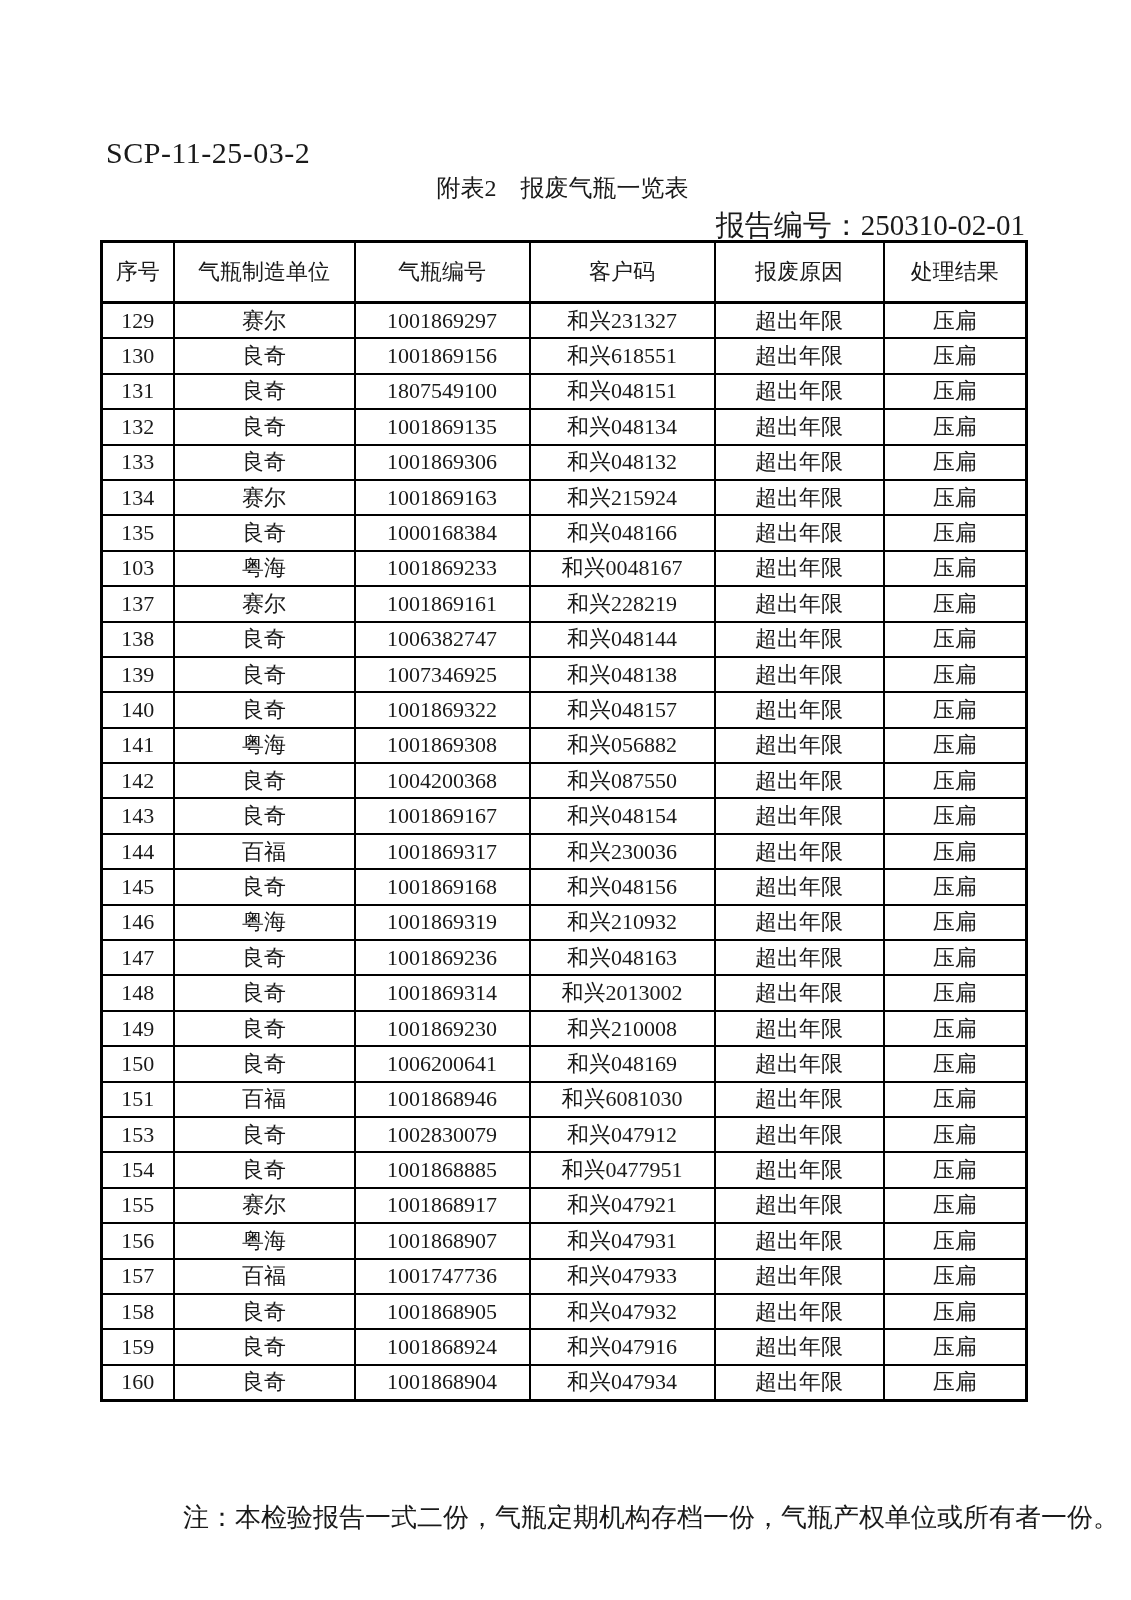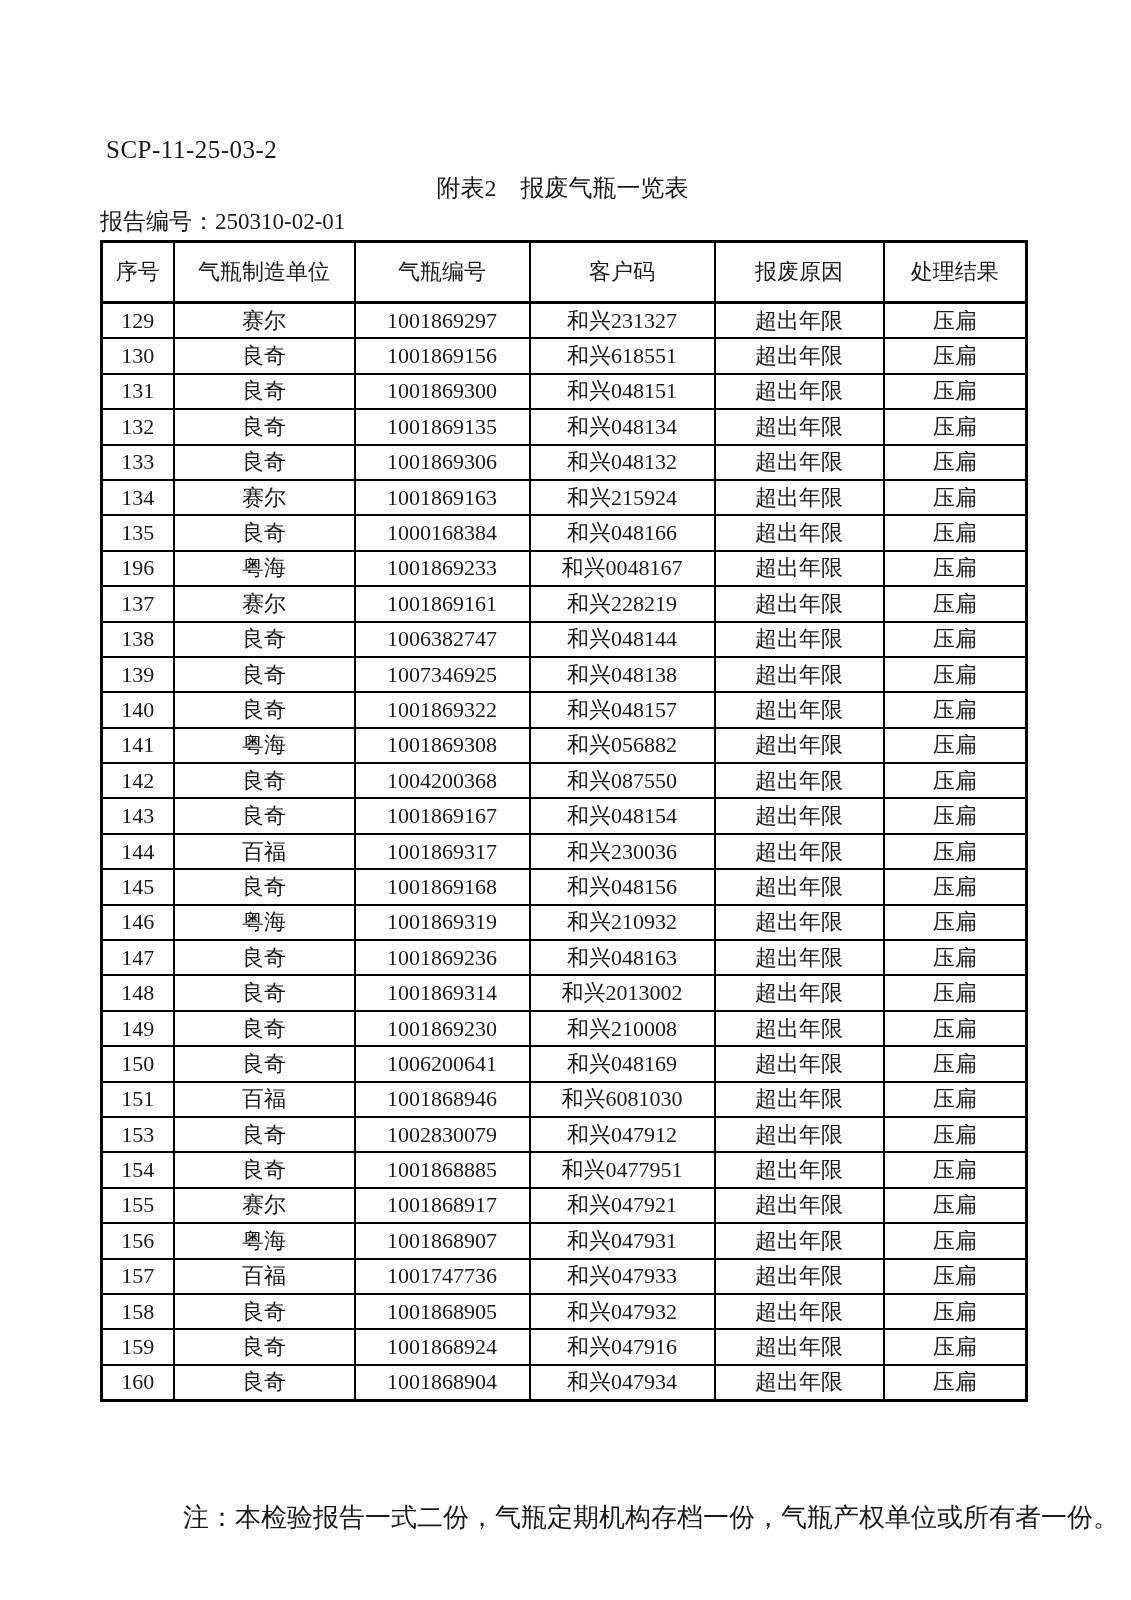--- a/index.html
+++ b/index.html
@@ -13,40 +13,40 @@
     height: 1600px;
     background: #ffffff;
     color: #1a1a1a;
     font-family: "Liberation Serif", "DejaVu Serif", serif;
     overflow: hidden;
   }
   .doc-code {
     position: absolute;
     left: 106px;
     top: 136px;
-    font-size: 25px;
+    font-size: 30px;
     letter-spacing: 0.5px;
     white-space: nowrap;
   }
   .title {
     position: absolute;
     left: 100px;
     top: 172px;
     width: 925px;
     text-align: center;
     font-size: 24px;
     white-space: nowrap;
   }
   .report-no {
     position: absolute;
     left: 100px;
     top: 206px;
     width: 925px;
-    text-align: left;
-    font-size: 23px;
+    text-align: right;
+    font-size: 29px;
     white-space: nowrap;
   }
   table.data-table {
     position: absolute;
     left: 100px;
     top: 240px;
     width: 925px;
     border-collapse: collapse;
     table-layout: fixed;
     border: 3px solid #000;
@@ -123,21 +123,21 @@
           <td>130</td>
           <td>良奇</td>
           <td>1001869156</td>
           <td>和兴618551</td>
           <td>超出年限</td>
           <td>压扁</td>
         </tr>
         <tr>
           <td>131</td>
           <td>良奇</td>
-          <td>1001869300</td>
+          <td>1807549100</td>
           <td>和兴048151</td>
           <td>超出年限</td>
           <td>压扁</td>
         </tr>
         <tr>
           <td>132</td>
           <td>良奇</td>
           <td>1001869135</td>
           <td>和兴048134</td>
           <td>超出年限</td>
@@ -161,21 +161,21 @@
         </tr>
         <tr>
           <td>135</td>
           <td>良奇</td>
           <td>1000168384</td>
           <td>和兴048166</td>
           <td>超出年限</td>
           <td>压扁</td>
         </tr>
         <tr>
-          <td>196</td>
+          <td>103</td>
           <td>粤海</td>
           <td>1001869233</td>
           <td>和兴0048167</td>
           <td>超出年限</td>
           <td>压扁</td>
         </tr>
         <tr>
           <td>137</td>
           <td>赛尔</td>
           <td>1001869161</td>

